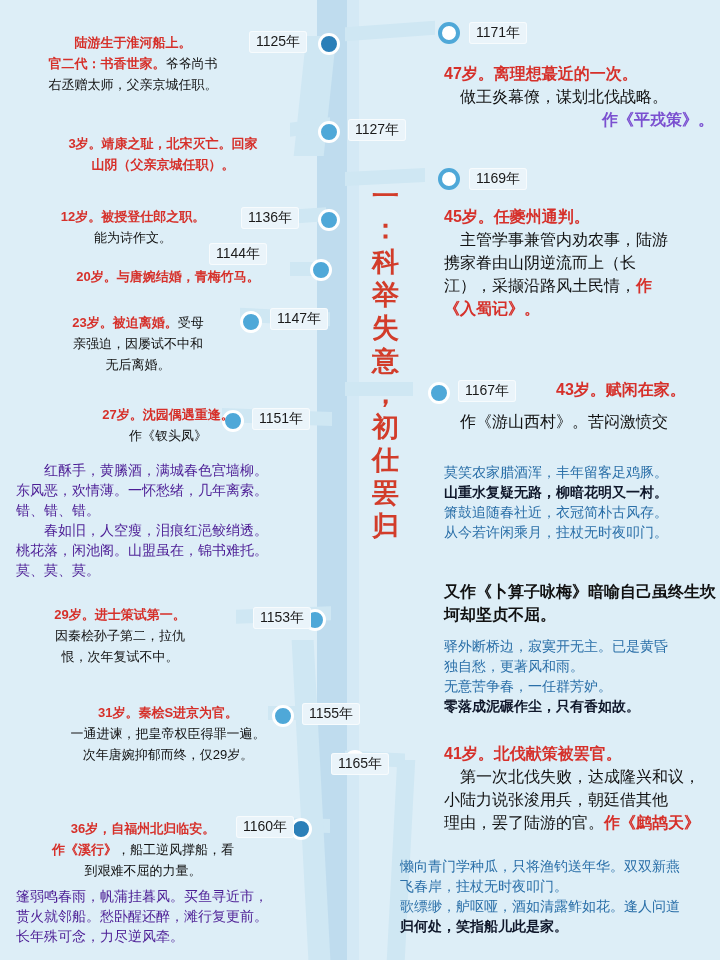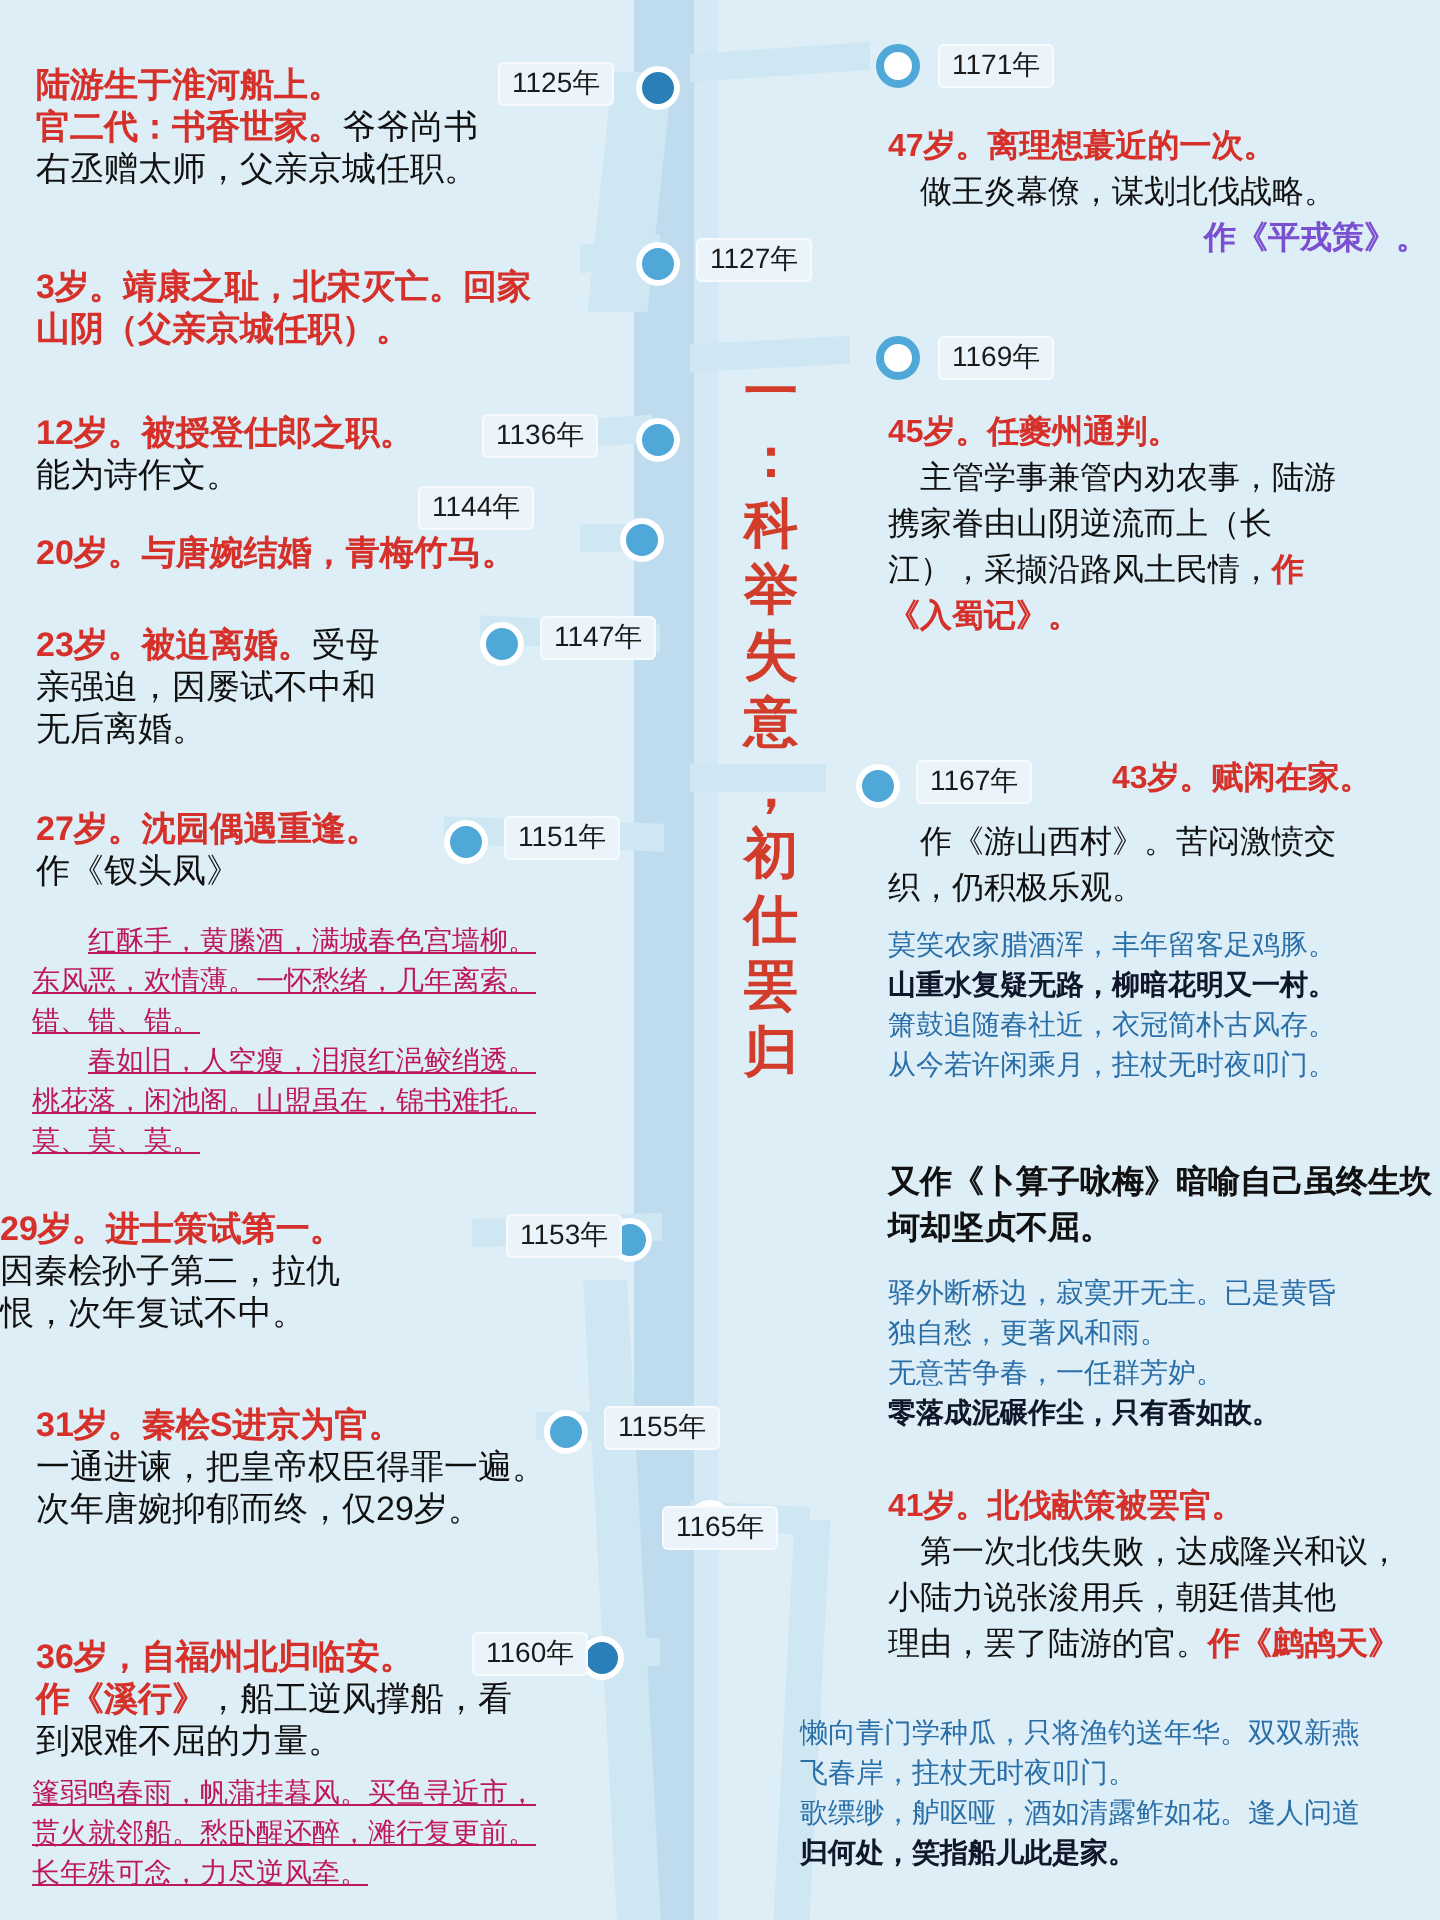--- a/index.html
+++ b/index.html
@@ -43,23 +43,23 @@
   }
 
   
   .blk{position:absolute;}
   .blk p{margin:0;}
   .red{color:#d6302a;font-weight:bold;}
   .blue{color:#0f172a;font-weight:bold;}
   .black{color:#111;}
   .purple{color:#7a4fd0;font-weight:bold;text-align:right;}
   .poem{color:#2a6fa8;}
-  .poem2{color:#be185d;text-decoration:underline;}
-
-  .s15{font-size:17px;line-height:21px;}
+  .poem2{color:#4c1d95;}
+
+  .s15{font-size:13px;line-height:21px;text-align:center;}
   .s14{font-size:14px;line-height:20px;}
   .s16{font-size:16px;line-height:23px;}
   .ind{text-indent:16px;}
   .ind2{padding-left:28px;}
 </style>
 </head>
 <body>
 
 <div id="canvas">
 
@@ -212,21 +212,20 @@
     <p><span class="black">江），采撷沿路风土民情，</span><span class="red">作</span></p>
     <p class="red">《入蜀记》。</p>
   </div>
 
   <div class="blk s16" style="left:556px;top:378px;width:170px;">
     <p class="red">43岁。赋闲在家。</p>
   </div>
 
   <div class="blk s16" style="left:444px;top:410px;width:276px;">
     <p class="black ind">作《游山西村》。苦闷激愤交</p>
-    <p class="black">织，仍积极乐观。</p>
   </div>
 
   <div class="blk s14" style="left:444px;top:462px;width:276px;">
     <p class="poem">莫笑农家腊酒浑，丰年留客足鸡豚。</p>
     <p class="blue">山重水复疑无路，柳暗花明又一村。</p>
     <p class="poem">箫鼓追随春社近，衣冠简朴古风存。</p>
     <p class="poem">从今若许闲乘月，拄杖无时夜叩门。</p>
   </div>
 
   <div class="blk s16" style="left:444px;top:580px;width:276px;">

